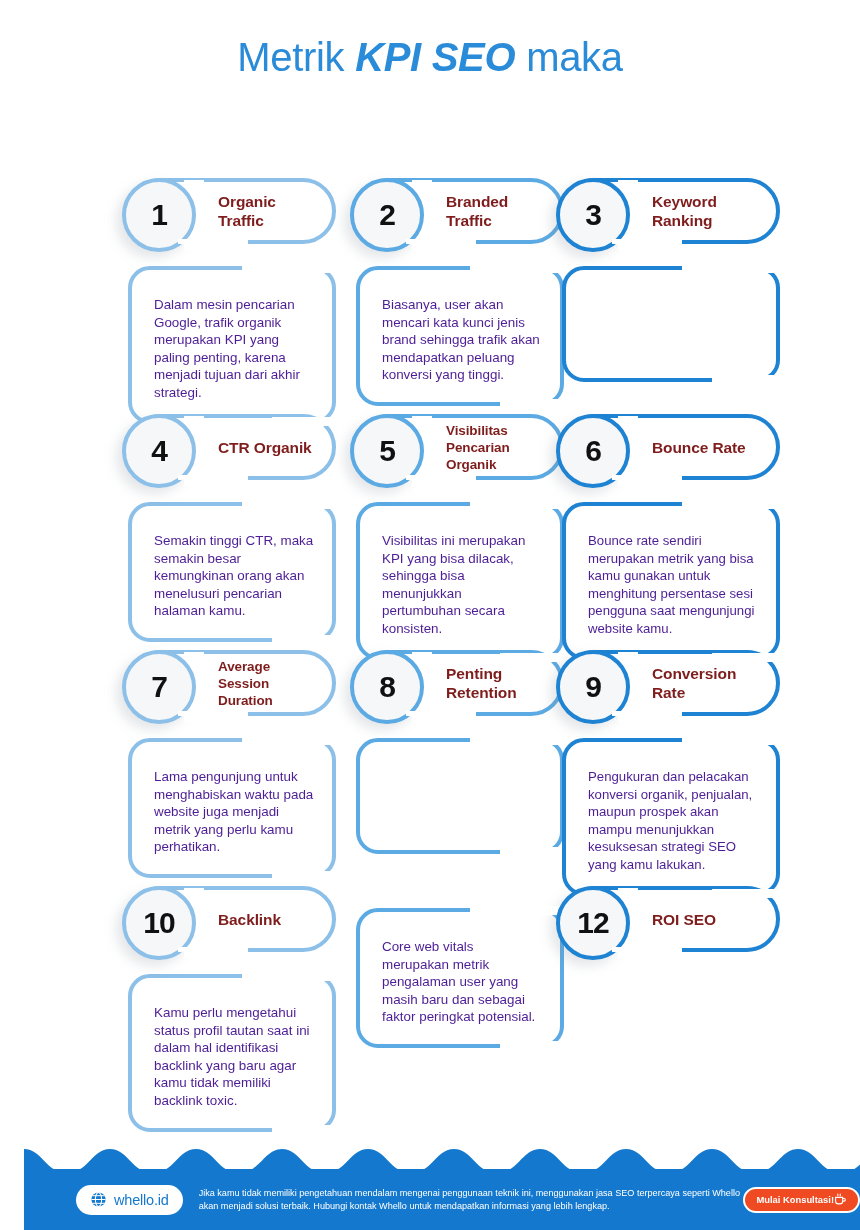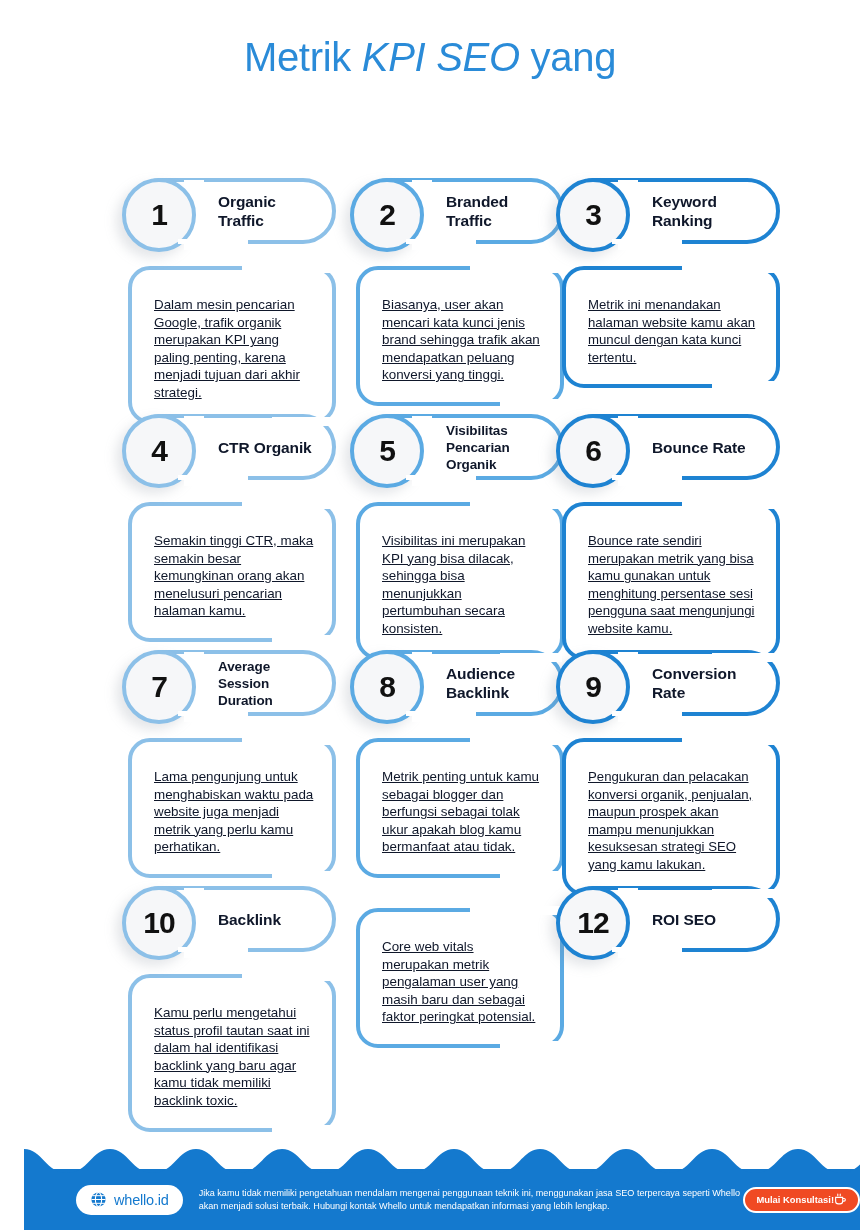--- a/index.html
+++ b/index.html
@@ -13,21 +13,21 @@
   
   .title-wrap{
     position:absolute;top:34px;left:0;width:860px;
     text-align:center;
   }
   .title-line{
     font-size:40px;line-height:46px;color:#2A8BD8;
     font-weight:400;letter-spacing:-0.3px;
   }
   .t-bold{font-weight:700;}
-  .t-bolditalic{font-weight:400;font-style:italic;}
+  .t-bolditalic{font-weight:700;font-style:italic;}
 
   
   .grid{
     position:absolute;top:178px;left:0;width:860px;
   }
   .row{position:relative;height:236px;}
   .card{position:absolute;top:0;width:208px;}
   .col1{left:128px;}
   .col2{left:356px;}
   .col3{left:562px;width:218px;}
@@ -36,21 +36,21 @@
   .head{
     position:relative;height:66px;
     border:4px solid var(--c);
     border-radius:34px;
     background:#ffffff;
     box-sizing:border-box;
     display:flex;align-items:center;
   }
   .head-title{
     margin-left:86px;margin-right:10px;
-    font-weight:700;color:#0f172a;
+    font-weight:700;color:#7f1d1d;
     font-size:15.5px;line-height:19px;
     letter-spacing:-0.1px;
   }
   .head-title.sm{font-size:13.5px;line-height:17px;}
 
   
   .disc{
     position:absolute;left:-10px;top:-4px;
     width:74px;height:74px;border-radius:50%;
     background:#F6F7F9;
@@ -97,22 +97,21 @@
     position:absolute;right:-2px;top:-6px;
     height:9px;background:#ffffff;z-index:2;
   }
   .gap-bottom{
     position:absolute;right:-2px;bottom:-6px;
     height:9px;background:#ffffff;z-index:2;
   }
   .body-text{
     position:relative;z-index:3;
     font-size:13.4px;line-height:17.6px;
-    color:#0f172a;
-    text-decoration:underline;
+    color:#4c1d95;
   }
   .col3 .body-text{font-size:13.2px;}
 
   
   .footer{
     position:absolute;left:0;bottom:0;width:860px;height:95px;margin-left:24px;
   }
   .wave{position:absolute;left:0;top:0;width:860px;height:42px;display:block;}
   .footer-bar{
     position:absolute;left:0;top:34px;width:860px;height:61px;
@@ -145,21 +144,21 @@
     padding:0 11px;box-sizing:border-box;
     white-space:nowrap;
   }
   .cta-text{color:#ffffff;font-size:9.4px;font-weight:700;}
 </style>
 </head>
 <body>
 
 <div class="title-wrap">
   <div class="title-line">
-    <span>Metrik </span><span class="t-bolditalic">KPI SEO</span><span> yang</span>
+    <span>Metrik </span><span class="t-bolditalic">KPI SEO</span><span> maka</span>
   </div>
 </div>
 
 <div class="grid">
 
   <div class="row">
     <div class="card col1" style="--c:#8CC0E8">
       <div class="head">
         <div class="head-mask"></div>
         <div class="disc-shadow"></div>
@@ -199,21 +198,20 @@
         <div class="disc-shadow"></div>
         <div class="disc">
             <span class="disc-num">3</span>
           </div>
         <div class="head-title">Keyword Ranking</div>
         <div class="head-break"></div>
       </div>
       <div class="bodybox">
         <div class="gap-top" style="width:96px"></div>
         <div class="gap-bottom" style="width:66px"></div>
-        <div class="body-text">Metrik ini menandakan halaman website kamu akan muncul dengan kata kunci tertentu.</div>
       </div>
     </div>
   </div>
 
   <div class="row">
     <div class="card col1" style="--c:#8CC0E8">
       <div class="head">
         <div class="head-mask"></div>
         <div class="disc-shadow"></div>
         <div class="disc">
@@ -282,27 +280,26 @@
       </div>
     </div>
 
     <div class="card col2" style="--c:#5BAAE3">
       <div class="head">
         <div class="head-mask"></div>
         <div class="disc-shadow"></div>
         <div class="disc">
             <span class="disc-num">8</span>
           </div>
-        <div class="head-title">Audience Backlink</div>
-        <div class="head-break"></div>
-      </div>
-      <div class="bodybox">
-        <div class="gap-top" style="width:92px"></div>
-        <div class="gap-bottom" style="width:62px"></div>
-        <div class="body-text">Metrik penting untuk kamu sebagai blogger dan berfungsi sebagai tolak ukur apakah blog kamu bermanfaat atau tidak.</div>
+        <div class="head-title">Penting Retention</div>
+        <div class="head-break"></div>
+      </div>
+      <div class="bodybox">
+        <div class="gap-top" style="width:92px"></div>
+        <div class="gap-bottom" style="width:62px"></div>
       </div>
     </div>
 
     <div class="card col3" style="--c:#1E83D2">
       <div class="head">
         <div class="head-mask"></div>
         <div class="disc-shadow"></div>
         <div class="disc">
             <span class="disc-num">9</span>
           </div>

